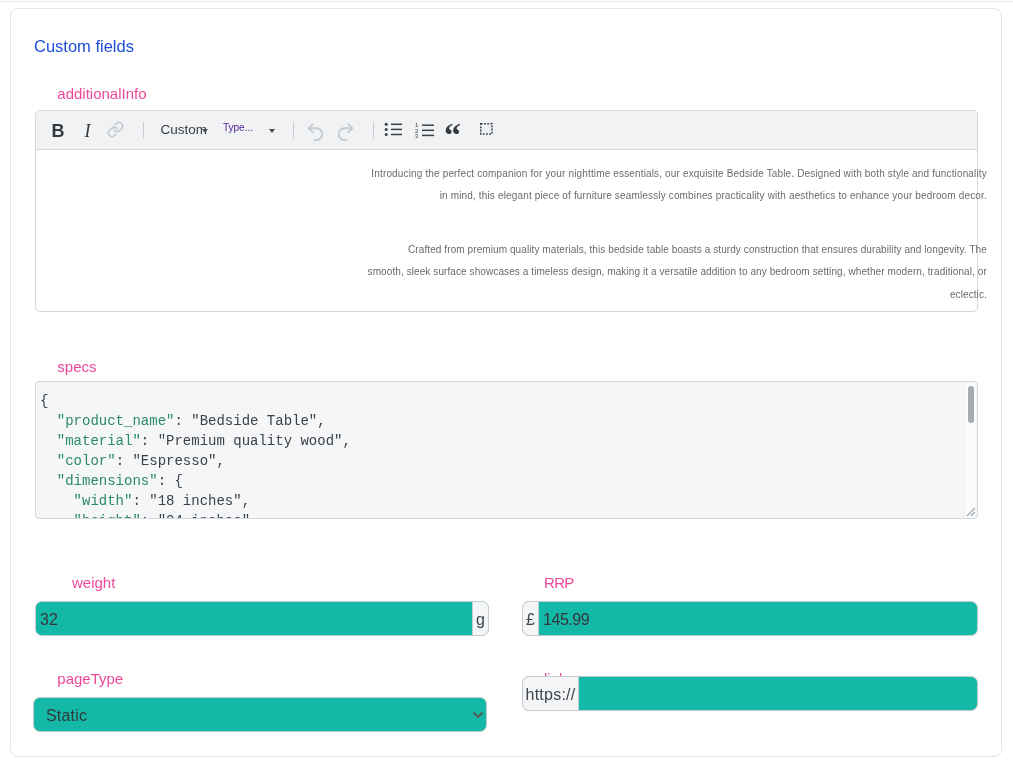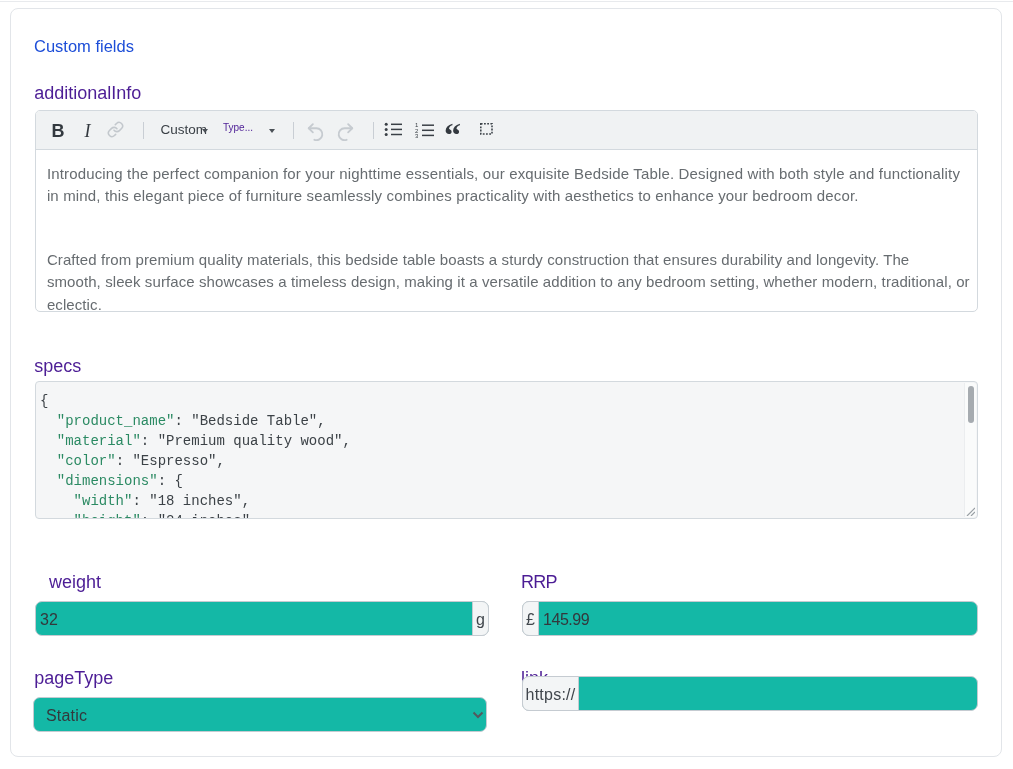--- a/index.html
+++ b/index.html
@@ -3,32 +3,32 @@
 <meta charset="utf-8">
 <style>
   html,body{margin:0;padding:0;}
   body{width:1013px;height:769px;position:relative;background:#ffffff;
        font-family:"Liberation Sans",sans-serif;overflow:hidden;}
   .abs{position:absolute;}
   .topline{left:0;top:1px;width:1013px;height:1px;background:#e8eaed;}
   .card{left:10px;top:8px;width:992px;height:749px;border:1px solid #e2e5e9;
         border-radius:8px;background:#fff;box-sizing:border-box;}
   .title{left:34px;top:38px;font-size:16.5px;line-height:17px;color:#1d4ed8;}
-  .lbl{font-size:18px;color:#4c1d95;line-height:15px;}
+  .lbl{font-size:15px;color:#ec4899;line-height:15px;margin-left:23px;}
   
   .ed{left:35px;top:110px;width:943px;height:202px;box-sizing:border-box;
       border:1px solid #d3d9de;border-radius:5px;background:#fff;}
   .toolbar{position:absolute;left:0;top:0;right:0;height:38px;background:#f0f2f3;
            border-bottom:1px solid #d3d9de;border-radius:4px 4px 0 0;}
   .tbi{position:absolute;color:#33393f;}
   .sep{position:absolute;width:1px;height:17px;top:11px;background:#c9ced4;}
   .caret{position:absolute;width:0;height:0;border-left:3.8px solid transparent;
          border-right:3.8px solid transparent;border-top:4.5px solid #4a5056;}
-  .edtext{position:absolute;left:10.9px;top:0;width:940px;font-size:15px;
-          line-height:22.5px;color:#676c70;letter-spacing:0.15px;}
+  .edtext{position:absolute;left:10.9px;top:0;width:940px;font-size:10px;
+          line-height:22.5px;color:#676c70;letter-spacing:0.15px;text-align:right;}
   .edtext p{margin:0;}
   
   .cm{left:35px;top:381px;width:943px;height:138px;box-sizing:border-box;
       border:1px solid #d3d9de;border-radius:4px;background:#f5f6f7;overflow:hidden;}
   .cm pre{position:absolute;left:4px;top:9px;margin:0;
           font-family:"Liberation Mono",monospace;font-size:14px;line-height:20px;
           color:#3c4247;}
   .cm .k{color:#2b8a63;}
   .thumb{position:absolute;right:3px;top:4px;width:6px;height:37px;
          background:#a6abb0;border-radius:3px;}
@@ -99,21 +99,21 @@
         </g>
     </svg>
     <div class="tbi" style="left:408px;top:5px;font-size:34px;font-family:'Liberation Serif',serif;font-weight:bold;color:#33393f;">“</div>
     <svg class="tbi" style="left:443.5px;top:11.8px;" width="13" height="12" viewBox="0 0 13 12" fill="none">
         <rect x="0.8" y="0.8" width="11.2" height="10.2" stroke="#3f454b" stroke-width="1.6" stroke-dasharray="1.8 1.4"></rect>
       </svg>
   </div>
   <div class="edtext" style="top:51.5px;">
     <p>Introducing the perfect companion for your nighttime essentials, our exquisite Bedside Table. Designed with both style and functionality<br>
 in mind, this elegant piece of furniture seamlessly combines practicality with aesthetics to enhance your bedroom decor.</p>
-    <p style="margin-top:41px;letter-spacing:0.09px;">Crafted from premium quality materials, this bedside table boasts a sturdy construction that ensures durability and longevity. The<br>
+    <p style="margin-top:31px;letter-spacing:0.09px;">Crafted from premium quality materials, this bedside table boasts a sturdy construction that ensures durability and longevity. The<br>
 smooth, sleek surface showcases a timeless design, making it a versatile addition to any bedroom setting, whether modern, traditional, or<br>
 eclectic.</p>
   </div>
 </div>
 
 <div class="abs lbl" style="left:34.3px;top:359px;">specs</div>
 
 <div class="abs cm">
 <pre>{
   <span class="k">"product_name"</span>: "Bedside Table",

